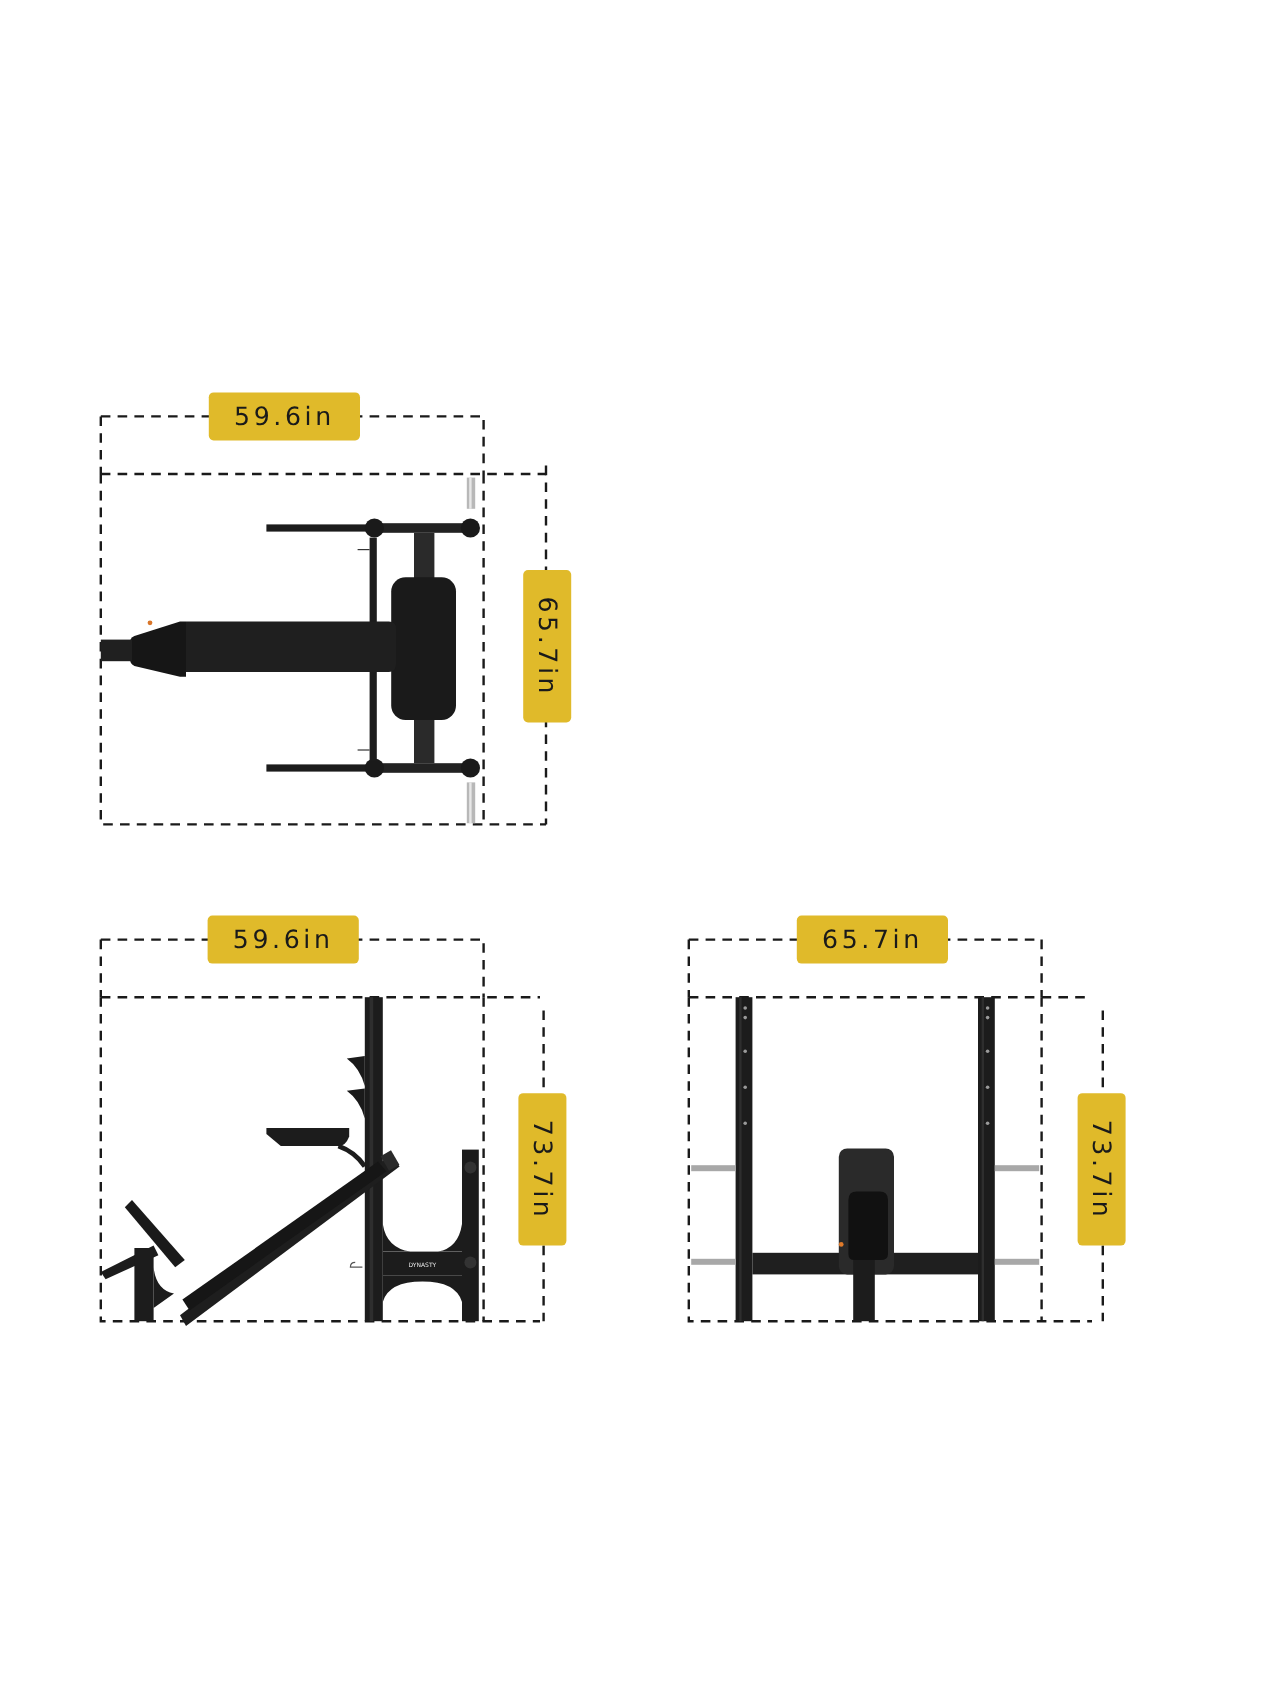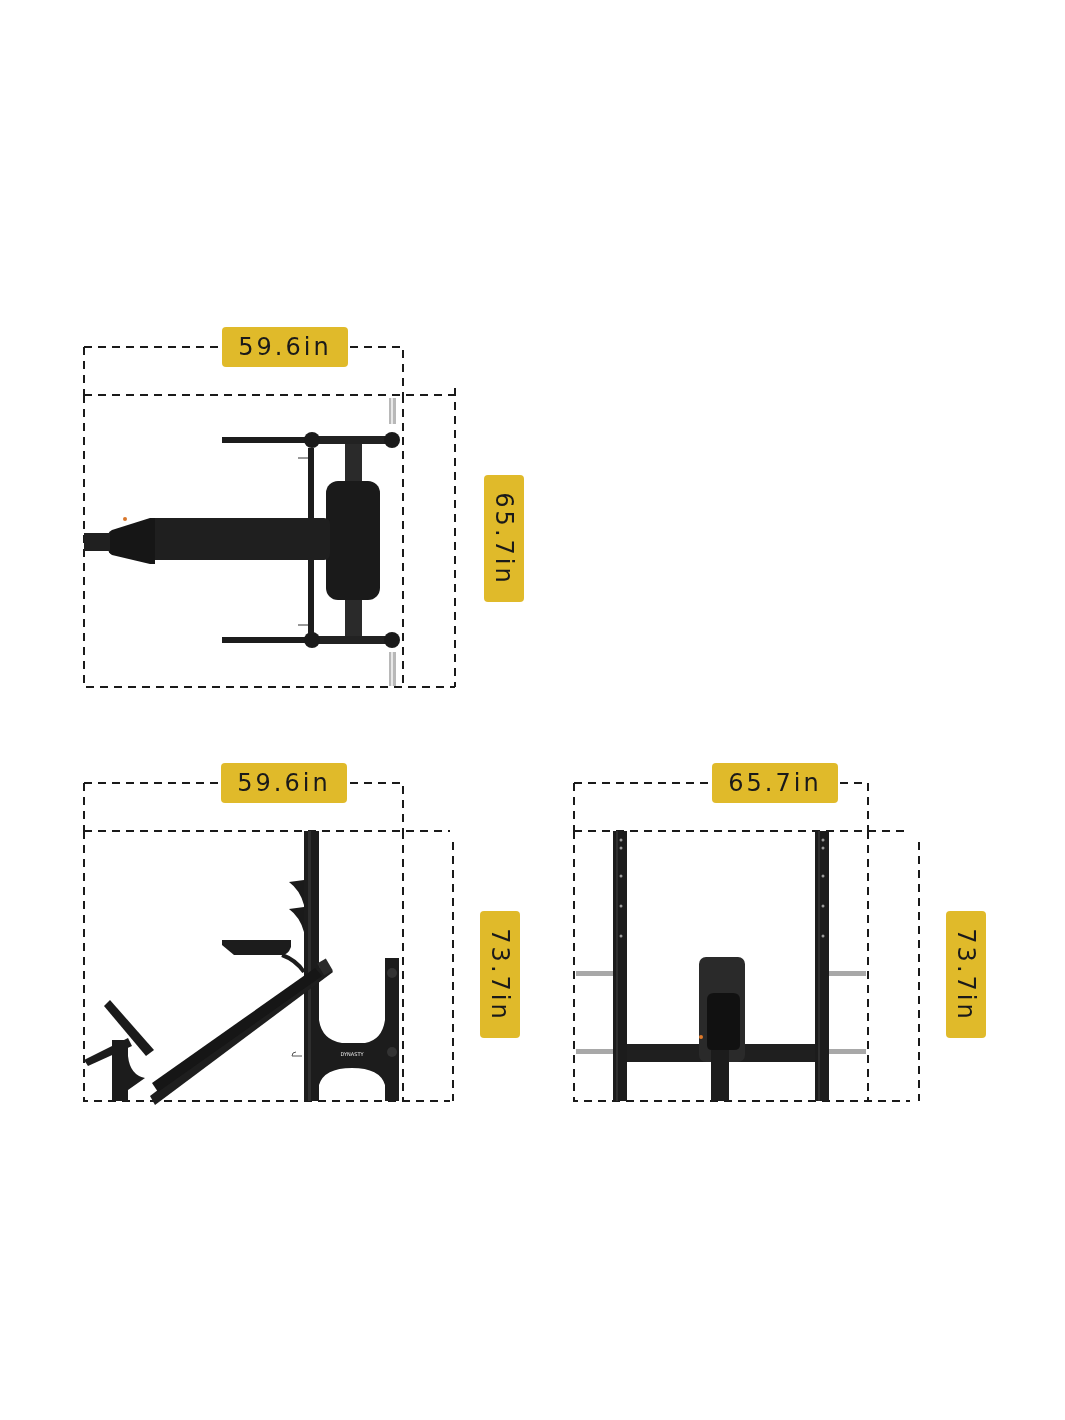--- a/index.html
+++ b/index.html
@@ -5,25 +5,24 @@
   html, body { margin: 0; padding: 0; background: #ffffff; }
   body { width: 1065px; height: 1420px; position: relative; overflow: hidden; font-family: "DejaVu Sans", sans-serif; }
   .view { position: absolute; left: 0; top: 0; width: 1065px; height: 1420px; }
   svg.art { position: absolute; left: 0; top: 0; }
   .dim-label {
     position: absolute;
     background: #e0ba2a;
     border-radius: 4px;
     color: #1a1a1a;
     font-family: "DejaVu Sans", sans-serif;
-    font-size: 24px;
+    font-size: 21px;
     letter-spacing: 3px;
     display: flex; align-items: center; justify-content: center;
     white-space: nowrap;
-    margin-left: 48px;
   }
   .dim-label.h { height: 40px; }
   .dim-label.v { width: 40px; }
   .dim-label.v span { display: inline-block; transform: rotate(90deg); }
 </style>
 </head>
 <body>
 
 <div class="view">
   <svg class="art" width="1065" height="1420" viewBox="0 0 1065 1420">

